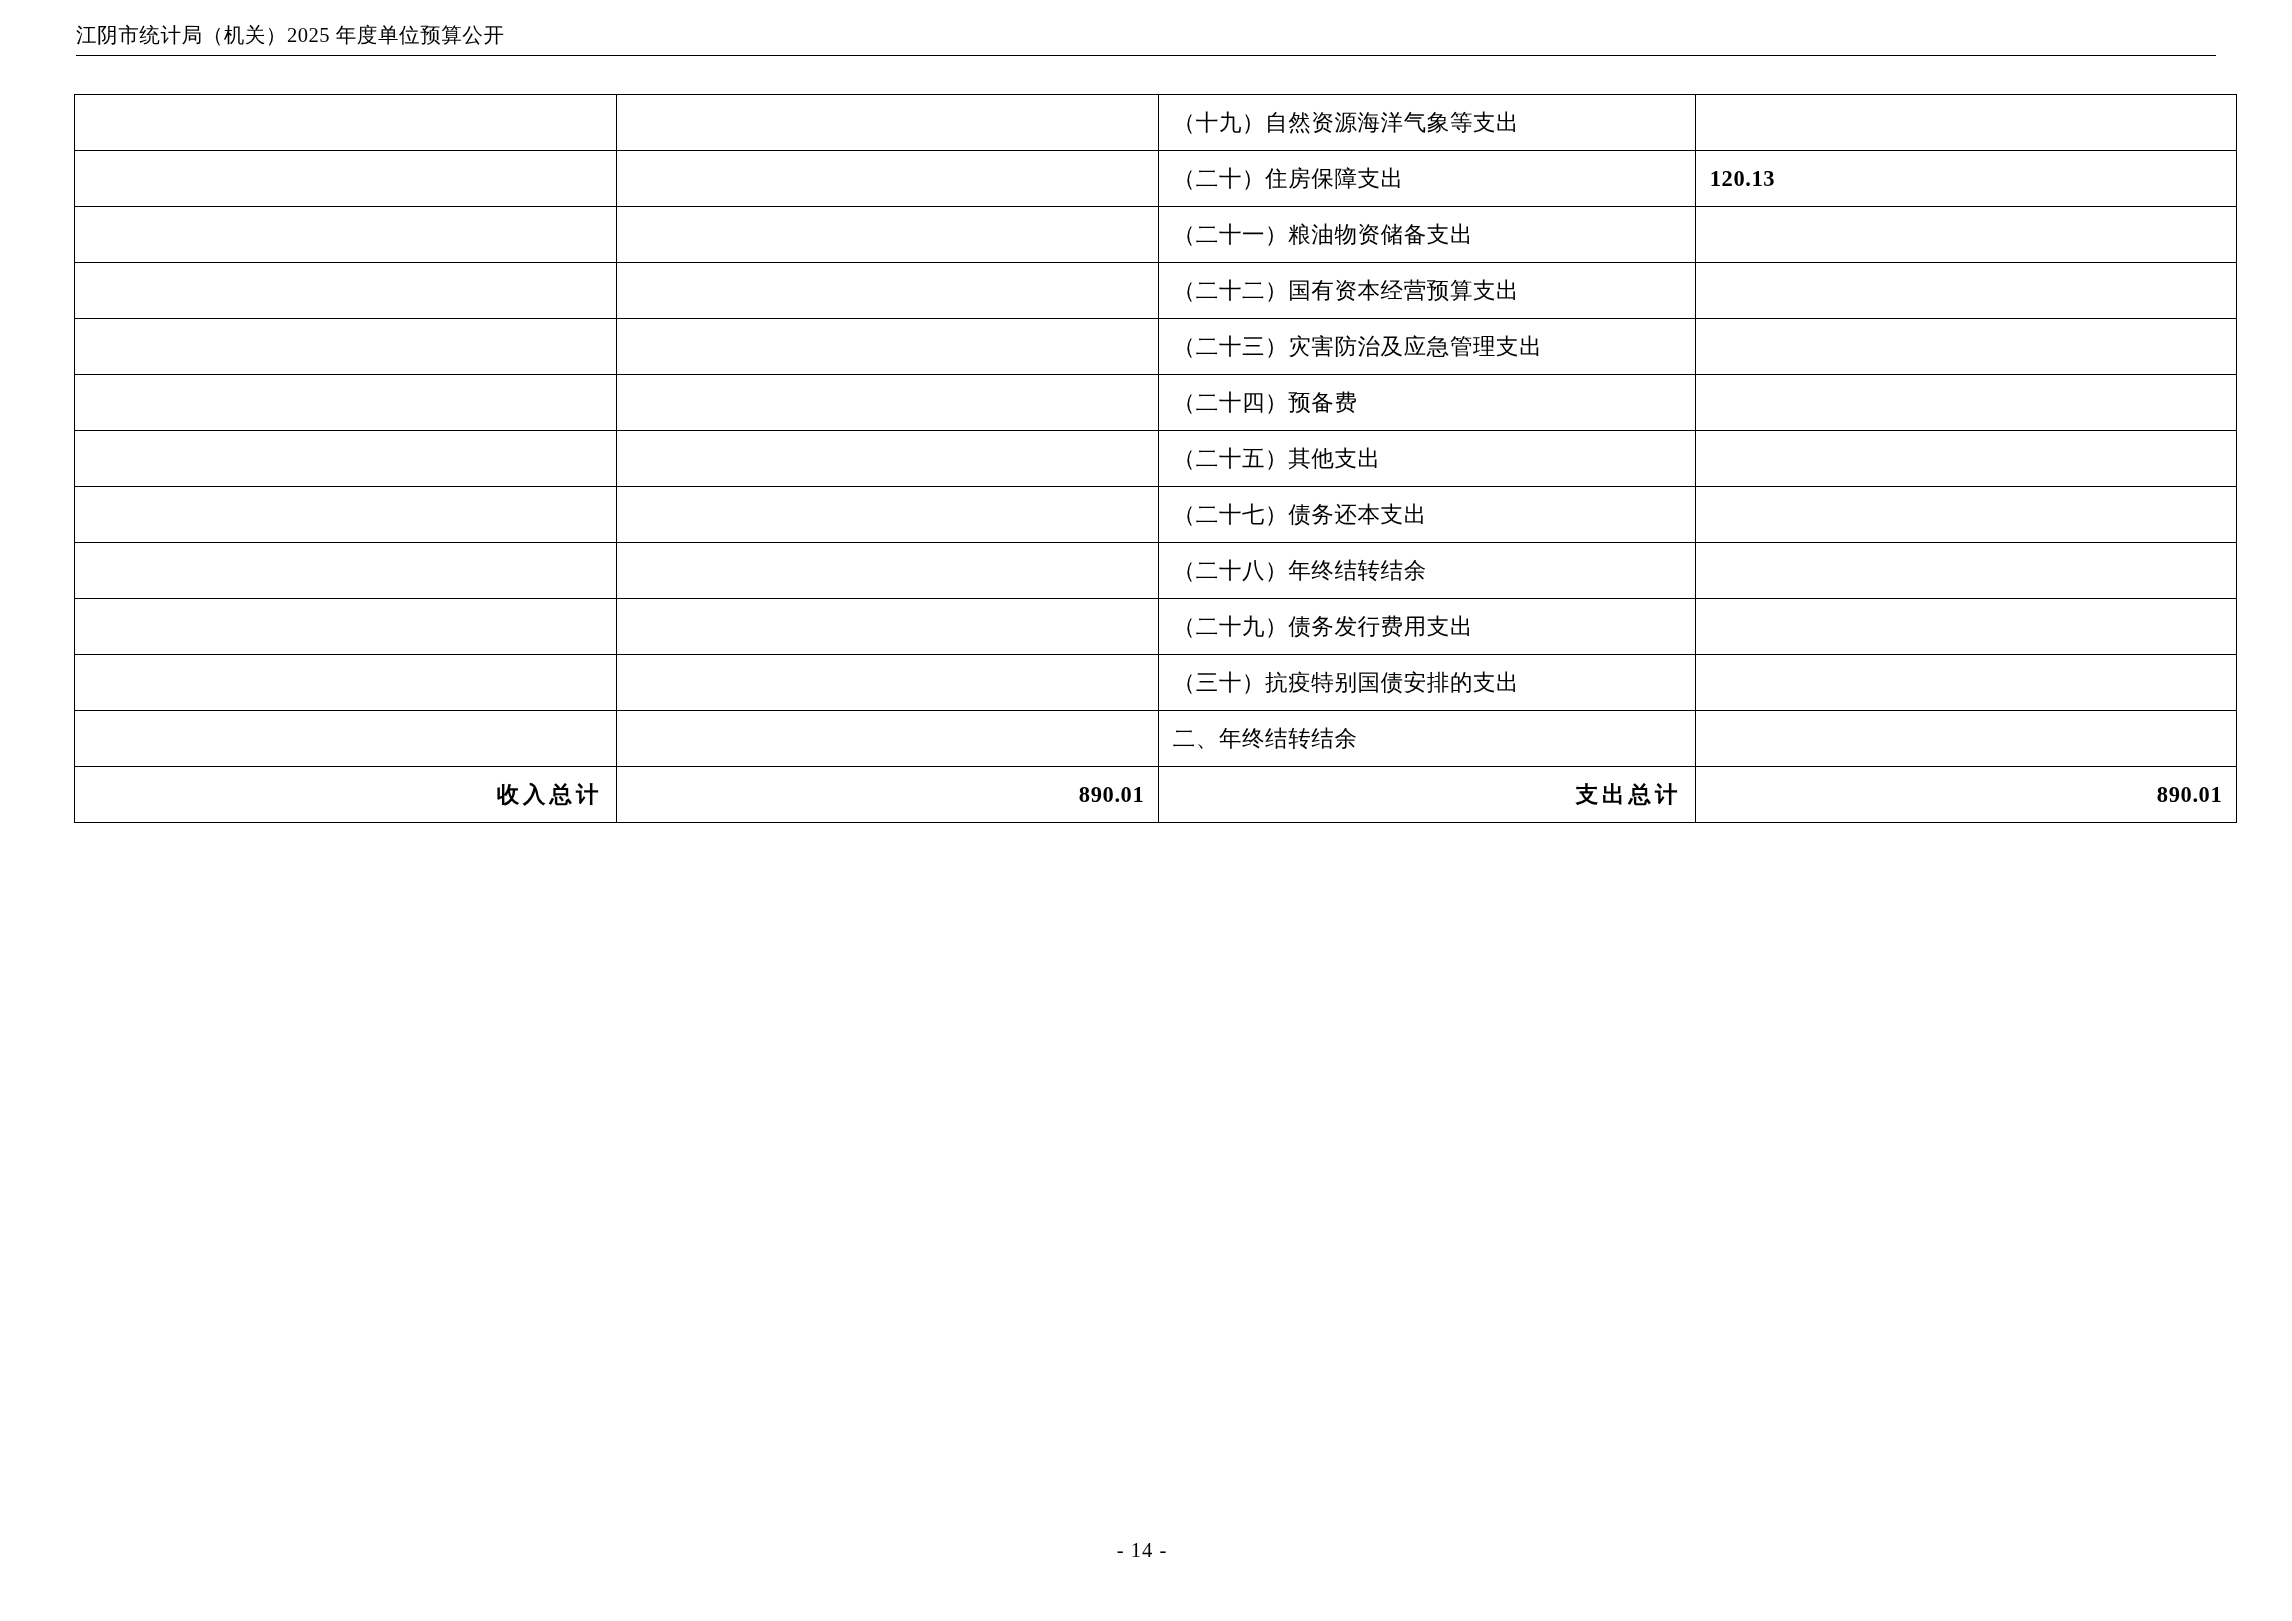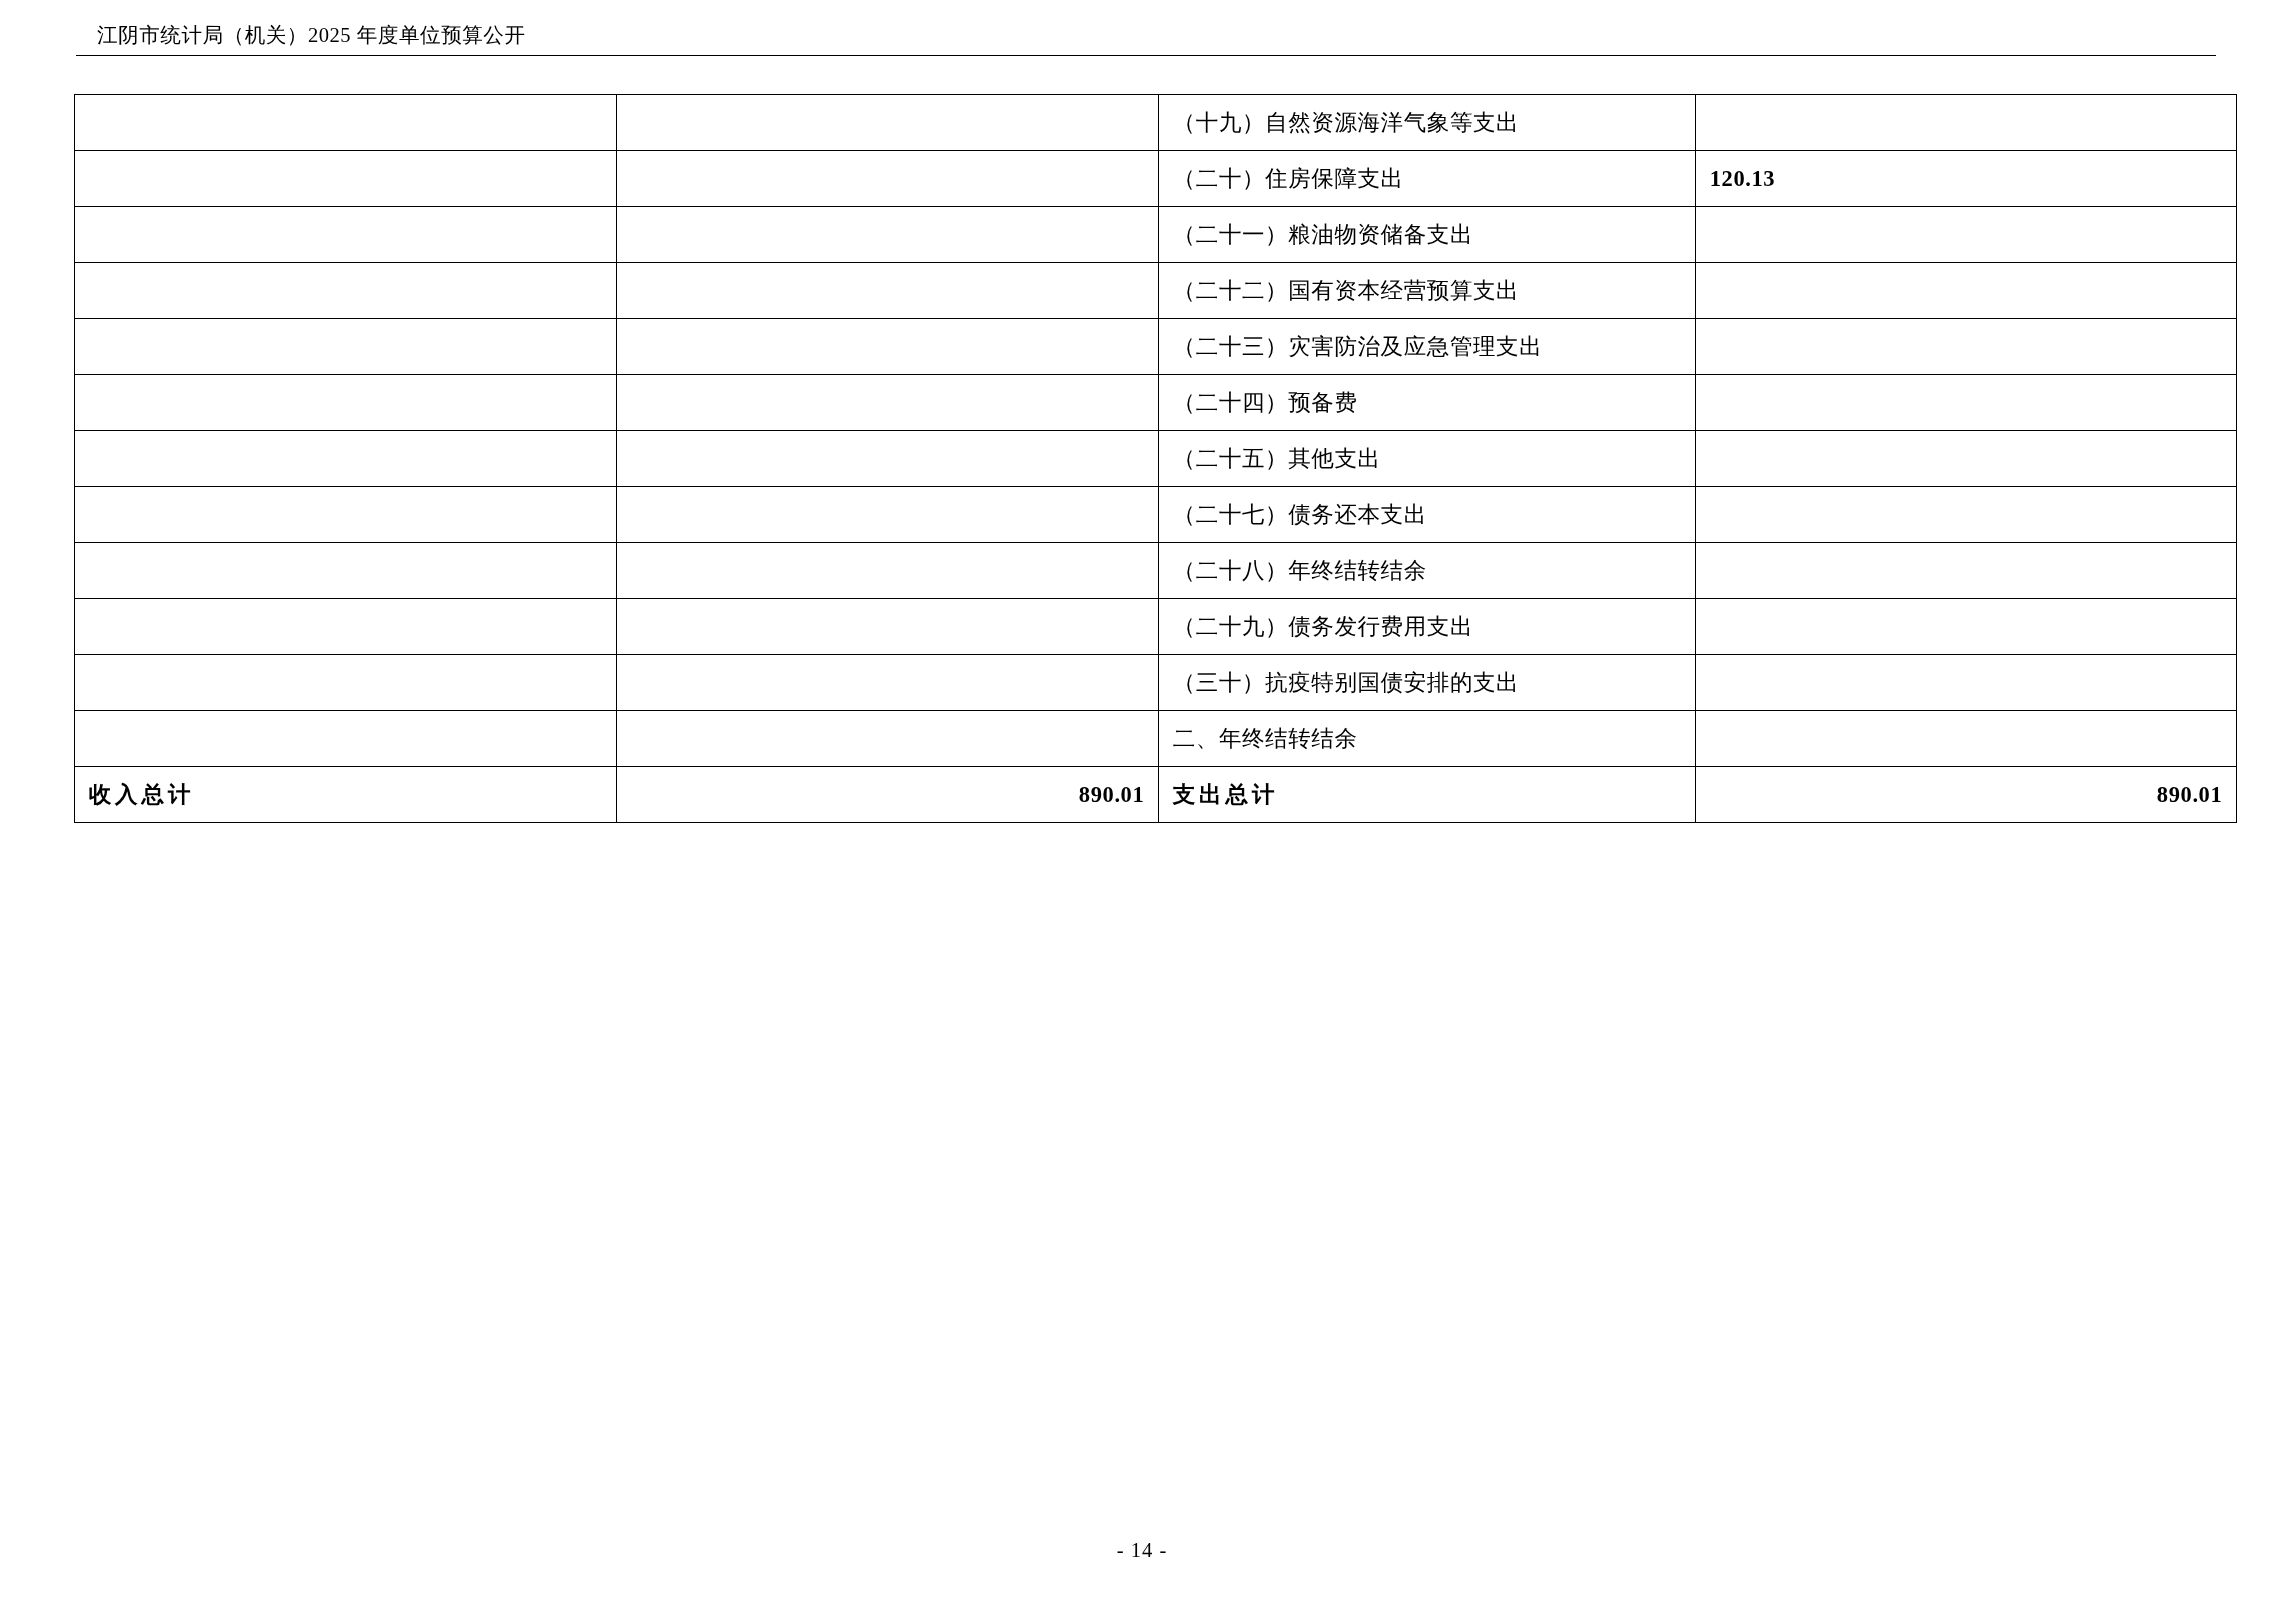--- a/index.html
+++ b/index.html
@@ -26,21 +26,20 @@
     position: absolute;
     left: 76px;
     top: 21.6px;
     width: 2140px;
   }
   .header-text {
     font-size: 20.6px;
     line-height: 27.4px;
     letter-spacing: 0.5px;
     white-space: nowrap;
-    margin-left: 21px;
   }
   .header-rule {
     margin-top: 5.9px;
     border-bottom: 1.5px solid #000000;
     width: 100%;
   }
   
   .table-wrap {
     position: absolute;
     left: 65px;
@@ -72,21 +71,21 @@
   }
   td.num {
     text-align: left;
     font-family: "Liberation Serif", "DejaVu Serif", serif;
     letter-spacing: 1.2px;
     padding-right: 17.6px;
     font-weight: bold;
   }
   td.blank { }
   tr.total td {
-    text-align: left;
+    text-align: right;
     font-weight: bold;
   }
   tr.total td.num {
     text-align: right;
     font-weight: bold;
   }
   tr.total td.label {
     letter-spacing: 3.9px;
   }
   

